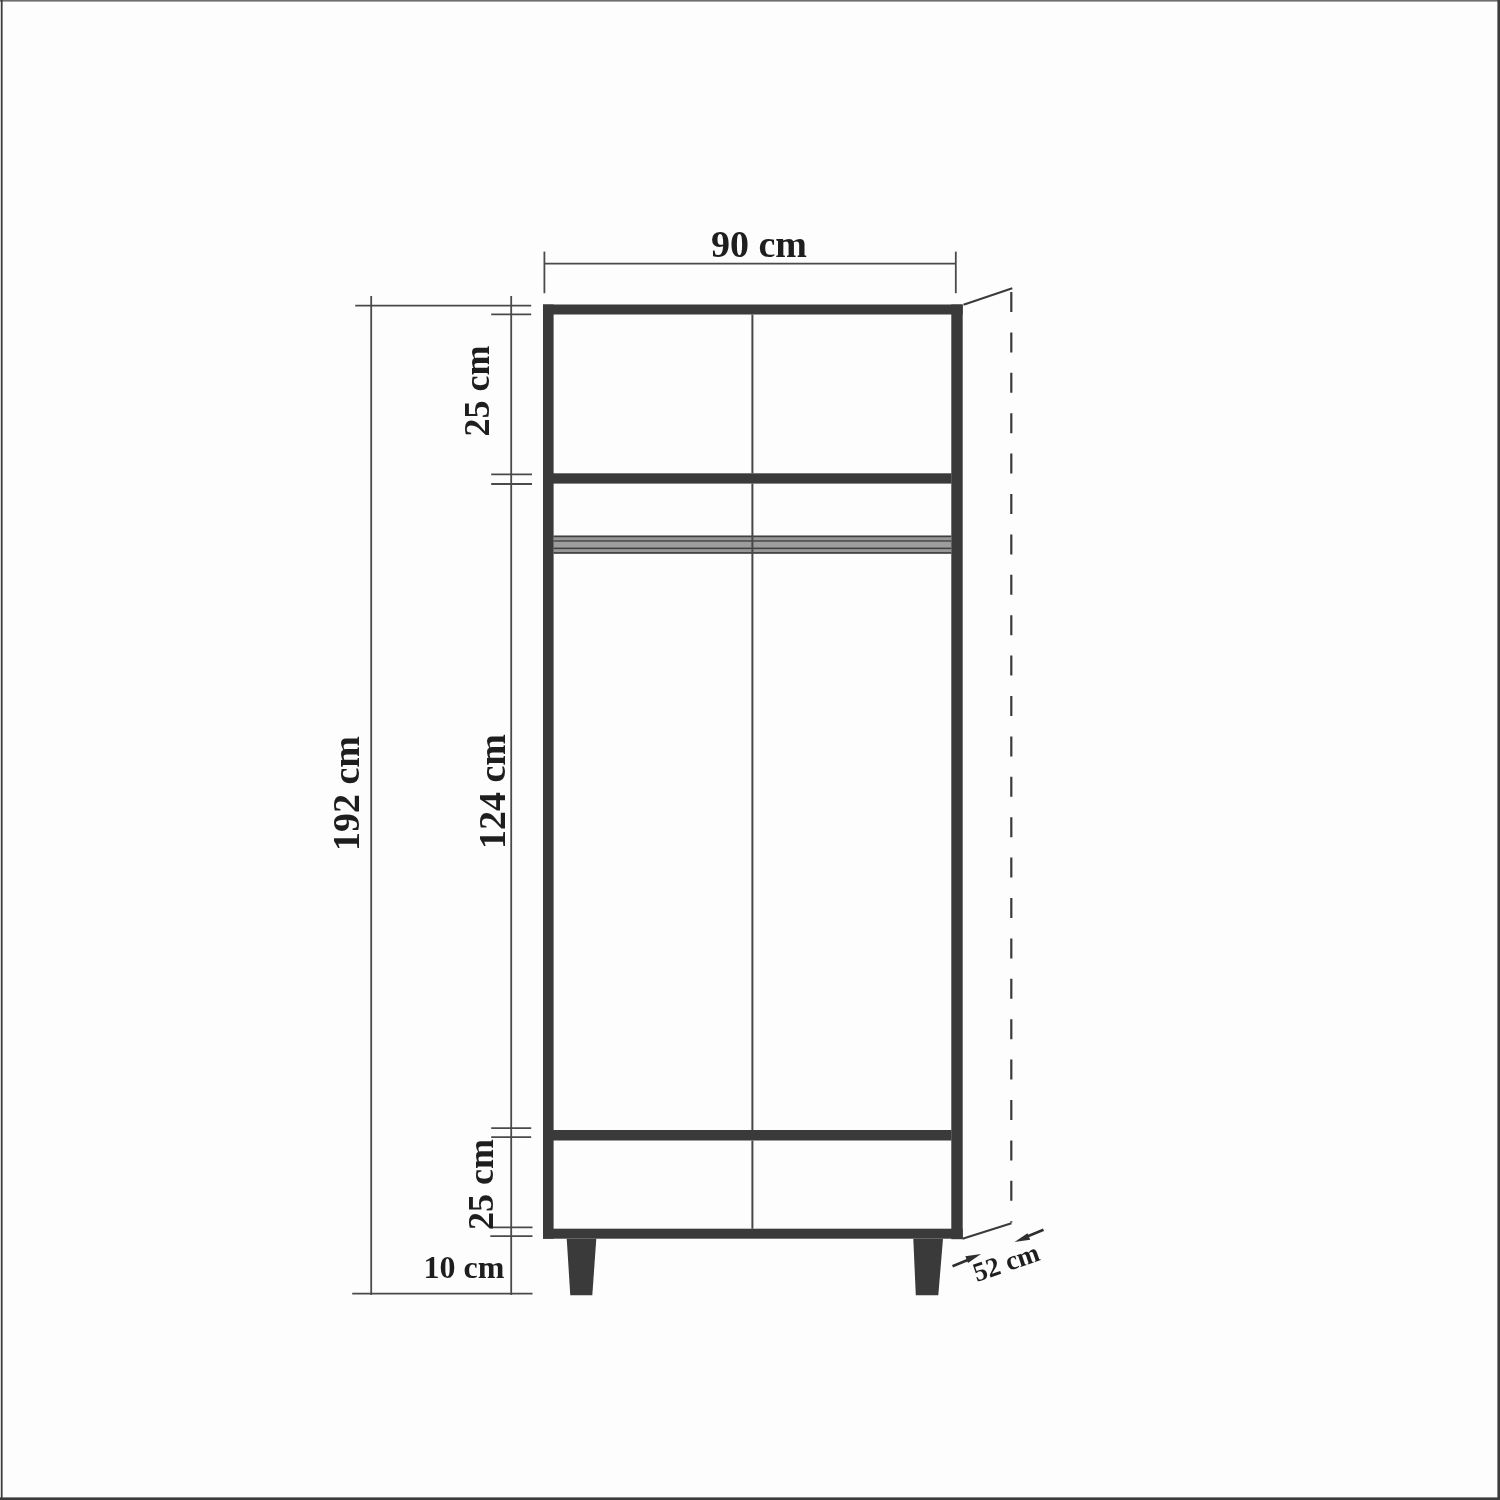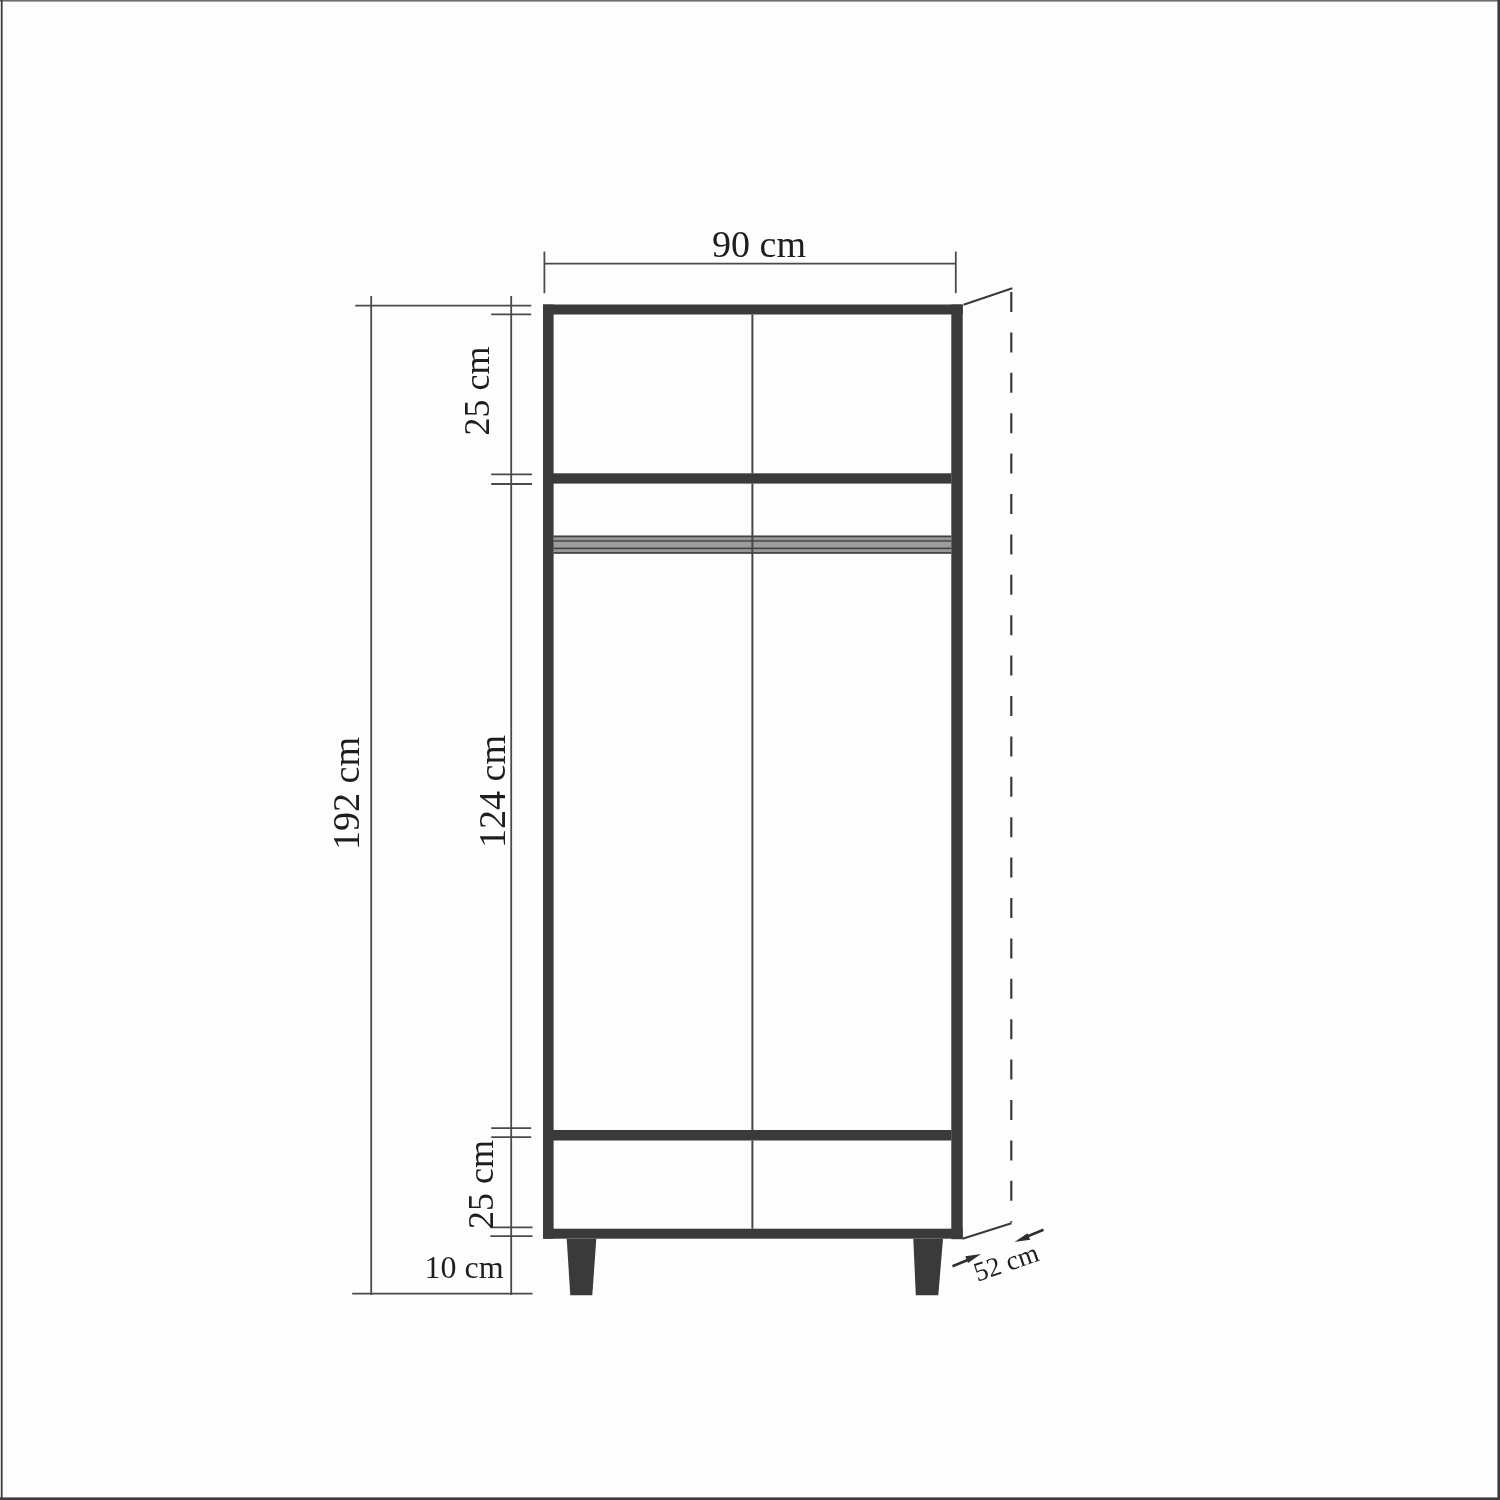--- a/index.html
+++ b/index.html
@@ -1,17 +1,17 @@
 <!DOCTYPE html>
 <html><head>
 <meta charset="utf-8">
 <style>
   html,body{margin:0;padding:0;background:#ffffff;}
   .page{position:relative;width:1500px;height:1500px;background:#fdfdfd;overflow:hidden;
-        font-family:"Liberation Serif", serif;}
+        font-family:"Liberation Serif", serif;font-weight:bold;}
   svg{display:block;}
 </style>
 </head>
 <body>
 
 <div class="page">
 <svg width="1500" height="1500" viewBox="0 0 1500 1500" xmlns="http://www.w3.org/2000/svg">
 
   <rect x="0" y="0" width="1500" height="1500" fill="#fdfdfd"></rect>
 

